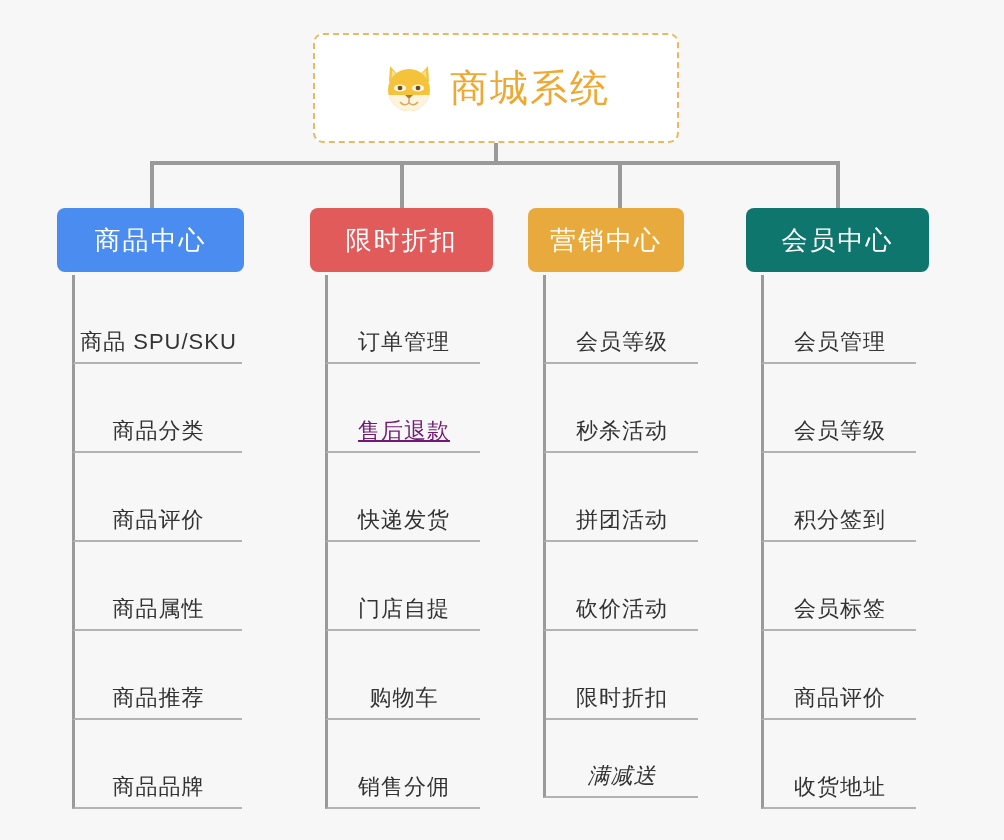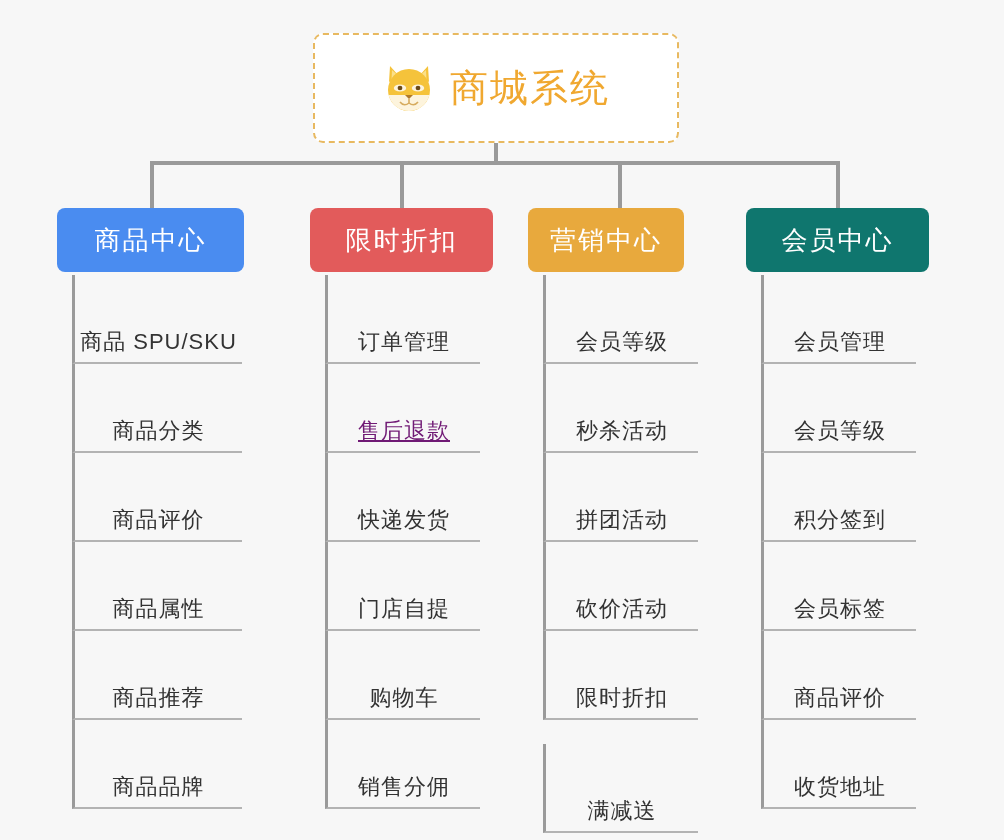--- a/index.html
+++ b/index.html
@@ -147,21 +147,21 @@
       </div>
       <div class="leaf" style="top: 178px; width: 155px; border-left-color: rgb(154, 154, 154); border-bottom-color: rgb(179, 179, 179);">
         <span class="leaf-label" style="color: rgb(51, 51, 51);">拼团活动</span>
       </div>
       <div class="leaf" style="top: 267px; width: 155px; border-left-color: rgb(154, 154, 154); border-bottom-color: rgb(179, 179, 179);">
         <span class="leaf-label" style="color: rgb(51, 51, 51);">砍价活动</span>
       </div>
       <div class="leaf" style="top: 356px; width: 155px; border-left-color: rgb(154, 154, 154); border-bottom-color: rgb(179, 179, 179);">
         <span class="leaf-label" style="color: rgb(51, 51, 51);">限时折扣</span>
       </div>
-      <div class="leaf" style="top: 469px; width: 155px; border-left-color: rgb(154, 154, 154); border-bottom-color: rgb(179, 179, 179);">
+      <div class="leaf" style="top: 434px; width: 155px; border-left-color: rgb(154, 154, 154); border-bottom-color: rgb(179, 179, 179); font-style: italic;">
         <span class="leaf-label" style="color: rgb(51, 51, 51);">满减送</span>
       </div>
     </div>
   <div class="branch" style="left: 761px; height: 534px;">
       <div class="leaf" style="top: 0px; width: 155px; border-left-color: rgb(154, 154, 154); border-bottom-color: rgb(179, 179, 179);">
         <span class="leaf-label" style="color: rgb(51, 51, 51);">会员管理</span>
       </div>
       <div class="leaf" style="top: 89px; width: 155px; border-left-color: rgb(154, 154, 154); border-bottom-color: rgb(179, 179, 179);">
         <span class="leaf-label" style="color: rgb(51, 51, 51);">会员等级</span>
       </div>

